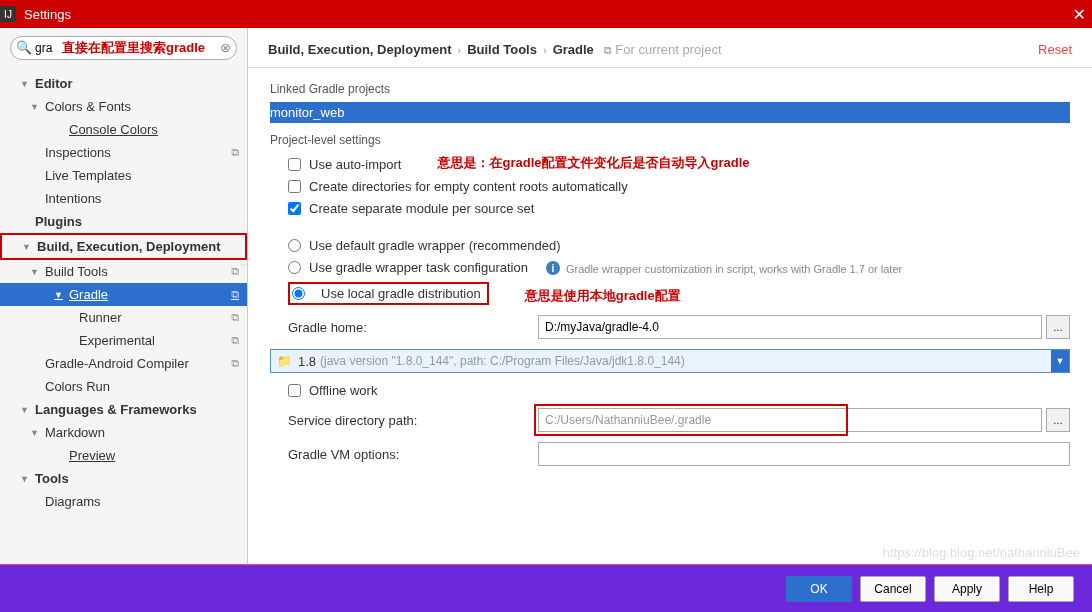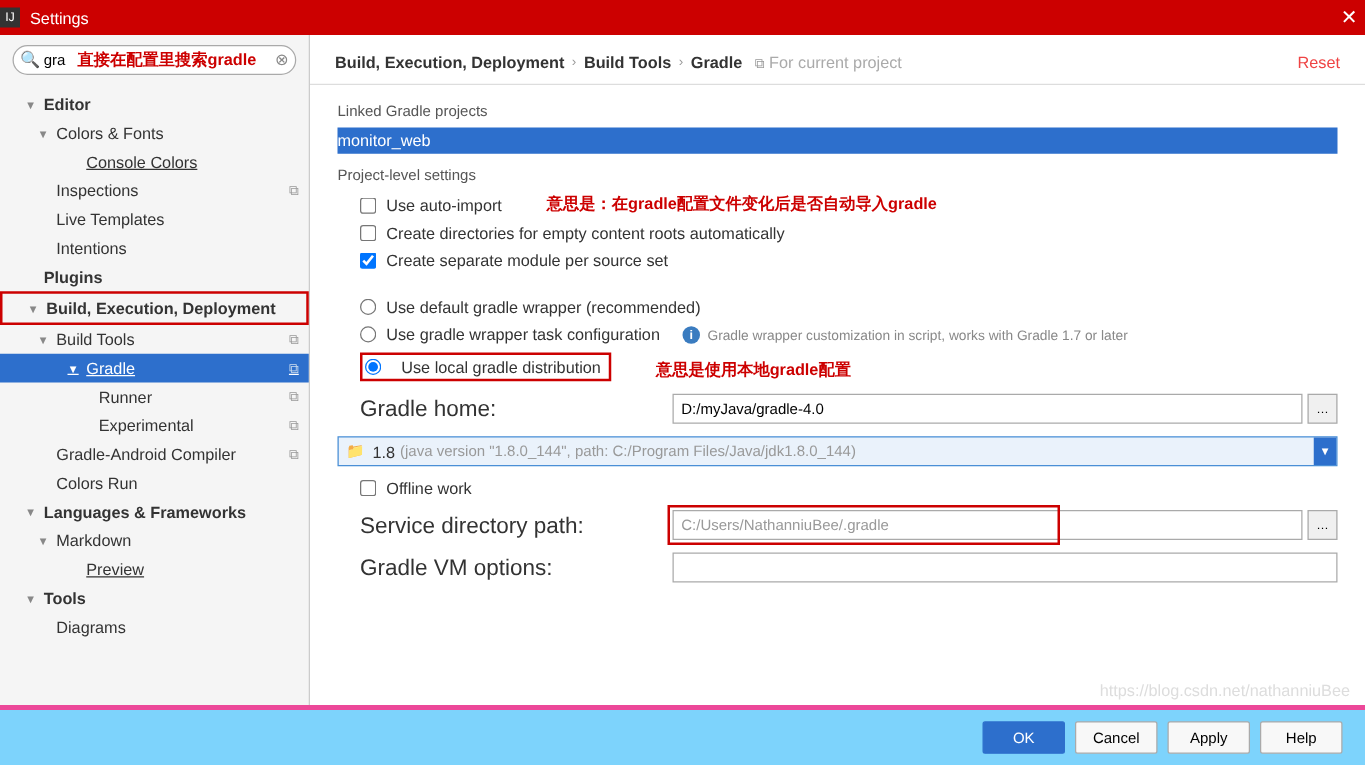--- a/index.html
+++ b/index.html
@@ -49,33 +49,33 @@
     .setting-row.indent { padding-left: 18px; align-items: flex-end; }
     .setting-row label { display: flex; align-items: center; gap: 8px; cursor: pointer; }
     .setting-row input[type="checkbox"], .setting-row input[type="radio"] { margin: 0; }
     .annotation { color: #cc0000; font-weight: bold; margin-left: 36px; font-size: 13px; }
     .info-icon { width: 14px; height: 14px; border-radius: 50%; background: #3a7cc0; color: white; font-size: 10px; display: inline-flex; align-items: center; justify-content: center; margin: 0 6px 0 18px; font-weight: bold; }
     .info-text { color: #888; font-size: 11px; }
     
     .redbox { border: 2px solid #cc0000; padding: 2px 6px 2px 2px; display: inline-flex; align-items: center; }
     
     .form-row { display: flex; align-items: center; margin: 10px 0; }
-    .form-label { width: 268px; padding-left: 18px; font-size: 18px; }
+    .form-label { width: 268px; padding-left: 18px; font-size: 13px; }
     .form-input { flex: 1; height: 24px; border: 1px solid #aaa; padding: 0 6px; font-size: 12px; background: white; }
     .form-btn { width: 24px; height: 24px; border: 1px solid #aaa; background: #f0f0f0; margin-left: 4px; cursor: pointer; font-size: 10px; }
     .jvm-select { flex: 1; height: 24px; border: 1px solid #4a8fd6; background: #eaf2fb; display: flex; align-items: center; padding: 0 6px; position: relative; }
     .jvm-select .folder { color: #d4a030; margin-right: 6px; font-size: 12px; }
     .jvm-select .ver { color: #333; margin-right: 4px; }
     .jvm-select .detail { color: #999; font-size: 12px; }
     .jvm-select .dd { position: absolute; right: 0; top: 0; width: 18px; height: 100%; background: #2d6fcc; color: white; display: flex; align-items: center; justify-content: center; font-size: 9px; }
     
     .service-wrap { position: relative; flex: 1; display: flex; }
     .service-redbox { position: absolute; left: -4px; top: -4px; right: 222px; bottom: -4px; border: 2px solid #cc0000; pointer-events: none; }
     
-    .footer { height: 48px; border-top: 4px solid #ec4899; display: flex; align-items: center; justify-content: flex-end; padding: 0 18px; gap: 8px; background: #7dd3fc; position: absolute; bottom: 0; left: 0; right: 0; }
+    .footer { height: 48px; border-top: 1px solid #ec4899; display: flex; align-items: center; justify-content: flex-end; padding: 0 18px; gap: 8px; background: #6d28d9; position: absolute; bottom: 0; left: 0; right: 0; }
     .footer button { min-width: 66px; height: 26px; border: 1px solid #aaa; background: #f8f8f8; cursor: pointer; font-size: 12px; border-radius: 2px; }
     .footer button.primary { background: #2d6fcc; color: white; border-color: #2d6fcc; }
     
     .watermark { position: absolute; right: 12px; bottom: 52px; color: #ddd; font-size: 13px; pointer-events: none; }
   </style>
 </head>
 <body>
 
 <div class="title-bar">
   <div class="logo">IJ</div>
@@ -315,13 +315,13 @@
   </div>
 </div>
 
 <div class="footer">
   <button class="primary">OK</button>
   <button>Cancel</button>
   <button>Apply</button>
   <button>Help</button>
 </div>
 
-<div class="watermark">https://blog.csdn.net/nathanniuBee</div>
+<div class="watermark">https://blog.blog.net/nathanniuBee</div>
 
 </body></html>

